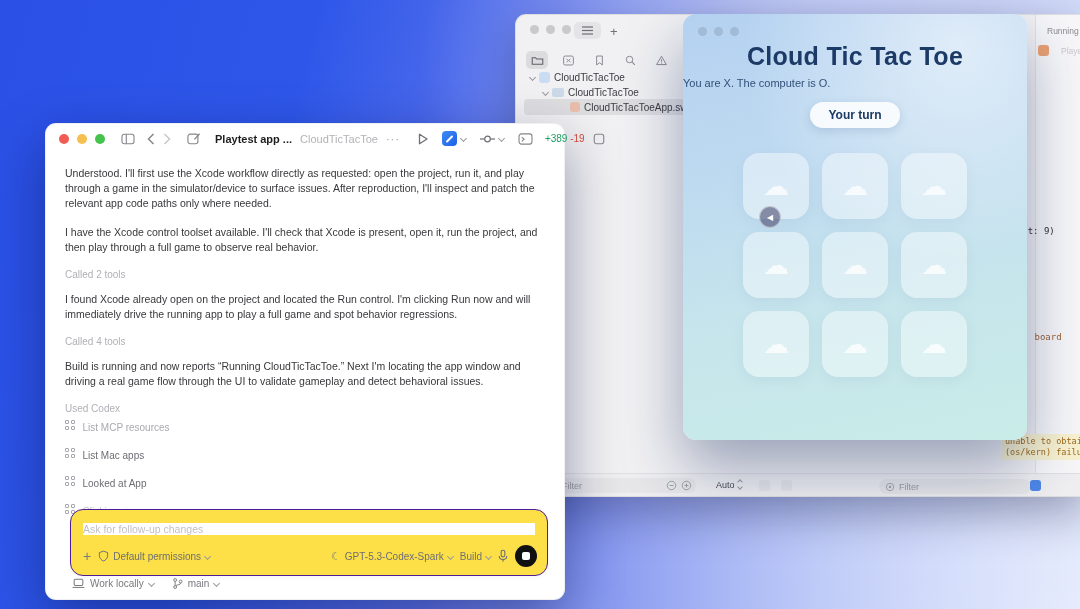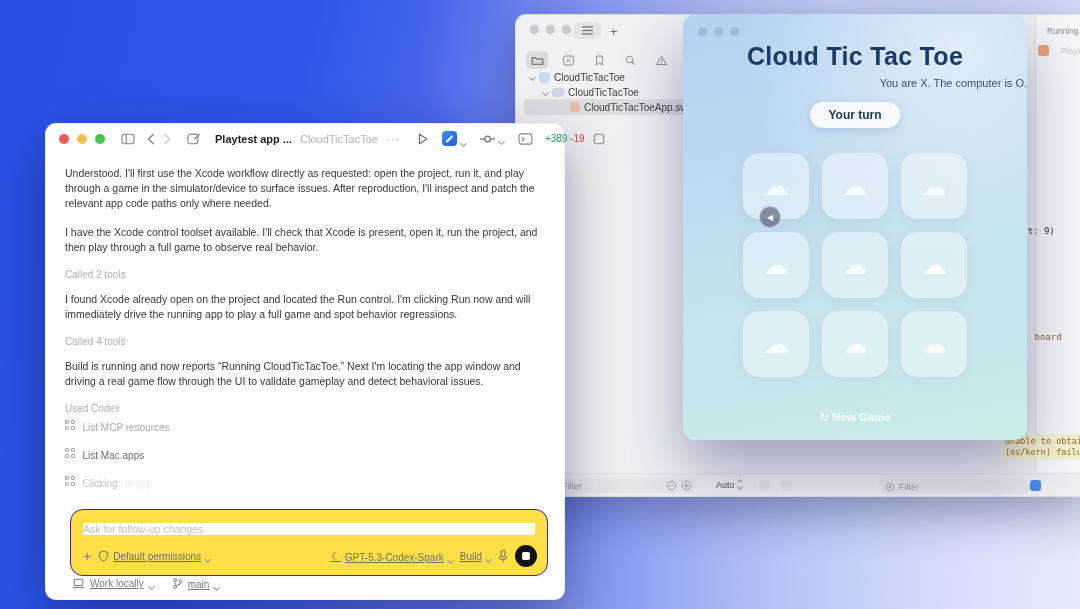--- a/index.html
+++ b/index.html
@@ -65,21 +65,21 @@
   #game {
     left:683px; top:14px; width:344px; height:426px; z-index:2;
     background:
       radial-gradient(circle at 80% 8%, rgba(255,255,255,0.55), rgba(255,255,255,0) 45%),
       linear-gradient(168deg, #b4d1f1 0%, #bedaf0 35%, #c6e5ec 65%, #c9ece8 100%);
     box-shadow:0 28px 60px rgba(15,35,90,0.38); border-radius:13px;
   }
   .g-dots { position:absolute; top:13px; left:15px; display:flex; gap:7px; }
   .g-dot { width:9px; height:9px; border-radius:50%; background:#8fa5bf; opacity:.55; }
   .g-title { margin-top:28px; text-align:center; font-size:25px; font-weight:bold; color:#1c3a66; letter-spacing:.3px; }
-  .g-sub { margin-top:6px; text-align:right; font-size:11px; color:#33507a; }
+  .g-sub { margin-top:6px; text-align:left; font-size:11px; color:#33507a; }
   .g-pill-wrap { margin-top:13px; text-align:center; }
   .g-pill {
     display:inline-block; padding:6px 18px; border-radius:15px;
     background:rgba(255,255,255,0.85); box-shadow:0 3px 10px rgba(60,90,140,0.18);
     font-size:12px; font-weight:bold; color:#1c3a66;
   }
   .g-board { position:absolute; left:60px; top:139px; width:224px; display:grid; grid-template-columns:repeat(3,66px); grid-template-rows:repeat(3,66px); gap:13px; }
   .g-cell {
     border-radius:16px; background:rgba(255,255,255,0.42);
     box-shadow:0 4px 12px rgba(120,150,190,0.12);
@@ -131,21 +131,21 @@
     position:absolute; left:24px; right:16px; top:385px; height:67px;
     border:1px solid #4c1d95; border-radius:13px; background:#fde047;
     box-shadow:0 1px 4px rgba(0,0,0,0.04); padding:9px 12px 8px 12px;
   }
   .composer input {
     width:100%; border:none; outline:none; font-size:10.5px; color:#333;
     font-family:"Liberation Sans", sans-serif;
   }
   .composer input::placeholder { color:#bfbfc5; }
   .comp-row { position:absolute; left:12px; right:10px; bottom:8px; display:flex; align-items:center; gap:7px; font-size:10px; color:#6e6e74; }
-  .comp-chip { display:flex; align-items:flex-end; gap:4px; white-space:nowrap;text-decoration:underline; }
+  .comp-chip { display:flex; align-items:center; gap:4px; white-space:nowrap; }
   .stop-btn { width:22px; height:22px; border-radius:50%; background:#111; display:flex; align-items:center; justify-content:center; flex:none; }
   .stop-btn i { width:8px; height:8px; border-radius:2px; background:#fff; }
   .c-footer { position:absolute; left:26px; bottom:9px; display:flex; align-items:center; gap:18px; font-size:10px; color:#7a7a80; }
   .c-footer .comp-chip { gap:5px; }
   .spacer { flex:1; }
   svg { display:block; }
 </style>
 </head>
 <body>
 
@@ -319,21 +319,20 @@
         <span class="g-cloud">☁</span>
       </div>
     <div class="g-cell">
         <span class="g-cloud">☁</span>
       </div>
   </div>
 
   <div class="click-ind">
       <span>◀</span>
     </div>
-  <div class="g-newgame">↻ New Game</div>
 </div>
 
 <div class="win" id="chat">
   <div class="c-titlebar">
     <span class="tl r"></span>
     <span class="tl y"></span>
     <span class="tl g"></span>
     <span class="tb-ico" style="margin-left:8px;">
       <svg width="14" height="12" viewBox="0 0 16 14">
           <rect x="1" y="1.5" width="14" height="11" rx="2.5" fill="none" stroke="#86868b" stroke-width="1.3"></rect>
@@ -412,20 +411,29 @@
     </div>
     <div class="tool-item">
       <span class="grid-ico">
           <i></i>
           <i></i>
           <i></i>
           <i></i>
         </span>
       <span>List Mac apps</span>
     </div>
+    <div class="tool-item">
+      <span class="grid-ico">
+          <i></i>
+          <i></i>
+          <i></i>
+          <i></i>
+        </span>
+      <span>Looked at App</span>
+    </div>
     <div class="tool-item tool-shimmer">
       <span class="grid-ico">
           <i></i>
           <i></i>
           <i></i>
           <i></i>
         </span>
       <span>Clicking</span>
       <span class="fade">in app</span>
     </div>

